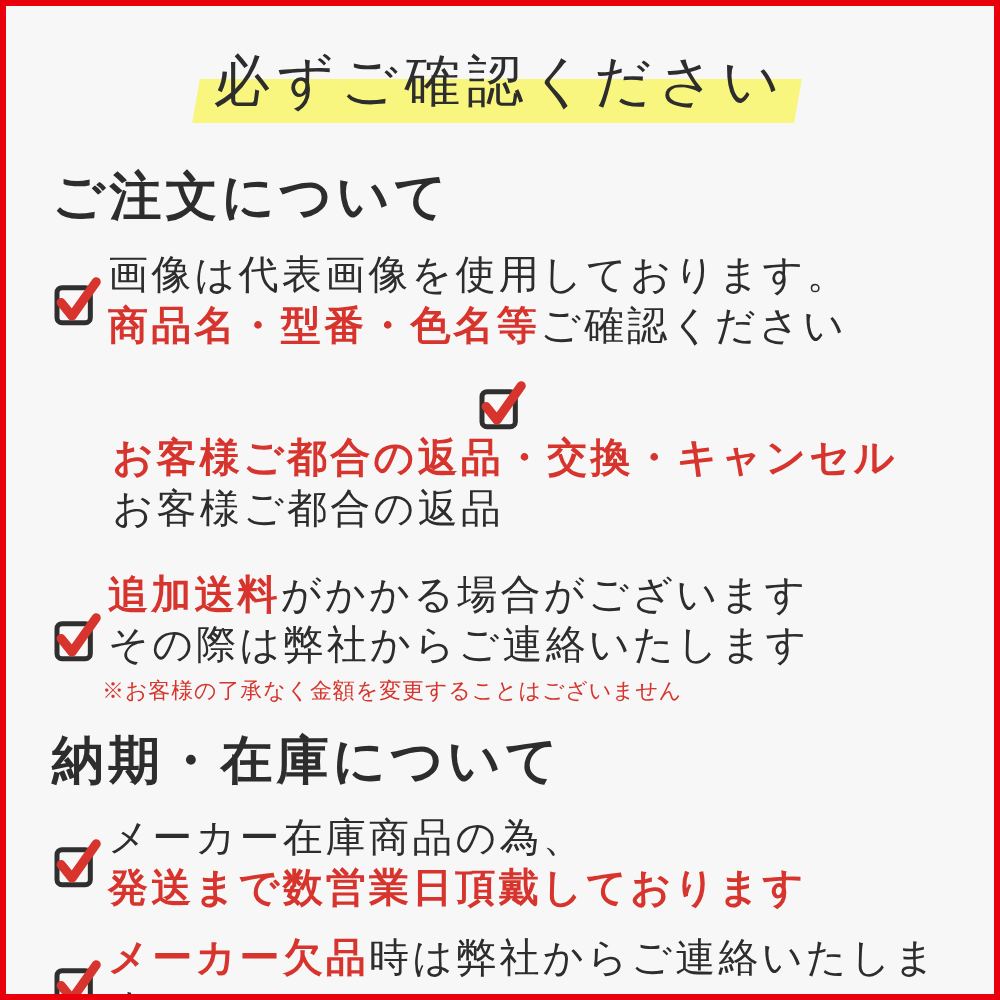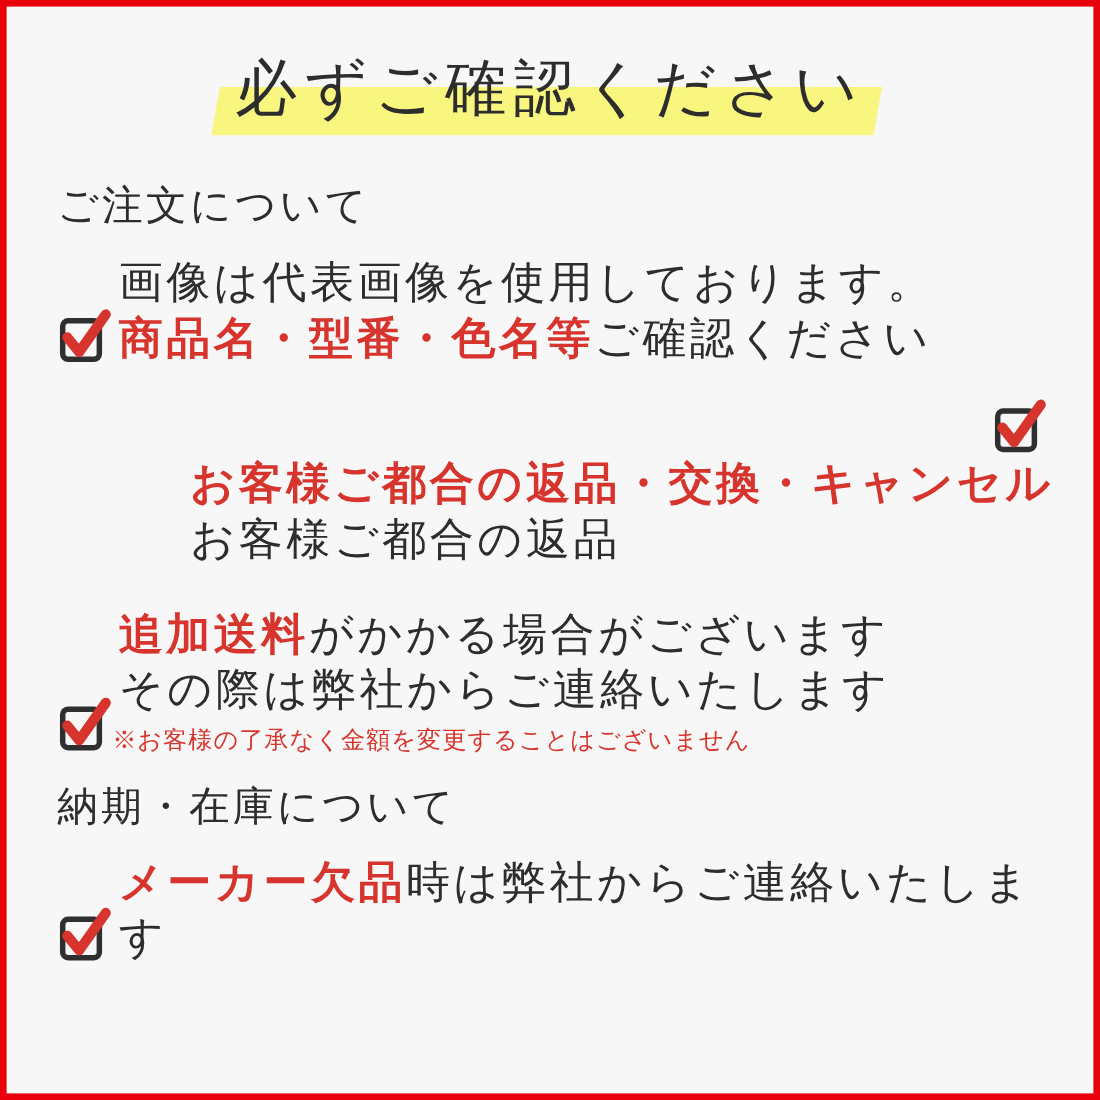--- a/index.html
+++ b/index.html
@@ -38,29 +38,29 @@
     position: relative;
     z-index: 1;
     font-size: 56px;
     font-weight: 400;
     letter-spacing: 0.12em;
     line-height: 1.25;
     white-space: nowrap;
   }
   .content { margin: 0 36px 0 46px; }
   .section-heading {
-    font-size: 37px;
-    font-weight: 400;
+    font-size: 52px;
+    font-weight: 700;
     letter-spacing: 0.08em;
     line-height: 1.2;
     margin: 0;
   }
   .heading-order { margin-top: 50px; }
   .heading-stock { margin-top: 26px; }
-  .item { display: flex; align-items: flex-end; }
+  .item { display: flex; align-items: center; }
   .item-1 { margin-top: 22px; }
   .item-2 { margin-top: 26px; flex-direction: column; }
   .item-3 { margin-top: 36px; }
   .item-4 { margin-top: 20px; }
   .item-5 { margin-top: 20px; }
   .checkbox {
     flex: 0 0 auto;
     width: 50px; height: 56px;
     margin-right: 6px;
     margin-top: 0px;
@@ -125,20 +125,30 @@
     </svg>
     <div class="item-text">
       <div><span class="seg-red">追加送料</span><span class="seg-black">がかかる場合がございます</span></div>
       <div><span class="seg-black">その際は弊社からご連絡いたします</span></div>
       <div class="note">※お客様の了承なく金額を変更することはございません</div>
     </div>
   </div>
 
   <h2 class="section-heading heading-stock">納期・在庫について</h2>
 
+  <div class="item item-4">
+    <svg class="checkbox" viewBox="0 0 60 64">
+      <rect x="6" y="16" width="40" height="42" rx="6" fill="none" stroke-width="6"></rect>
+      <path d="M11 34 L24 50 L53 9" fill="none" stroke-width="11" stroke-linecap="round" stroke-linejoin="round"></path>
+    </svg>
+    <div class="item-text">
+      <div><span class="seg-black">メーカー在庫商品の為、</span></div>
+      <div><span class="seg-red">発送まで数営業日頂戴しております</span></div>
+    </div>
+  </div>
 
   <div class="item item-5">
     <svg class="checkbox" viewBox="0 0 60 64">
       <rect x="6" y="16" width="40" height="42" rx="6" fill="none" stroke-width="6"></rect>
       <path d="M11 34 L24 50 L53 9" fill="none" stroke-width="11" stroke-linecap="round" stroke-linejoin="round"></path>
     </svg>
     <div class="item-text">
       <div><span class="seg-red">メーカー欠品</span><span class="seg-black">時は弊社からご連絡いたします</span></div>
     </div>
   </div>

